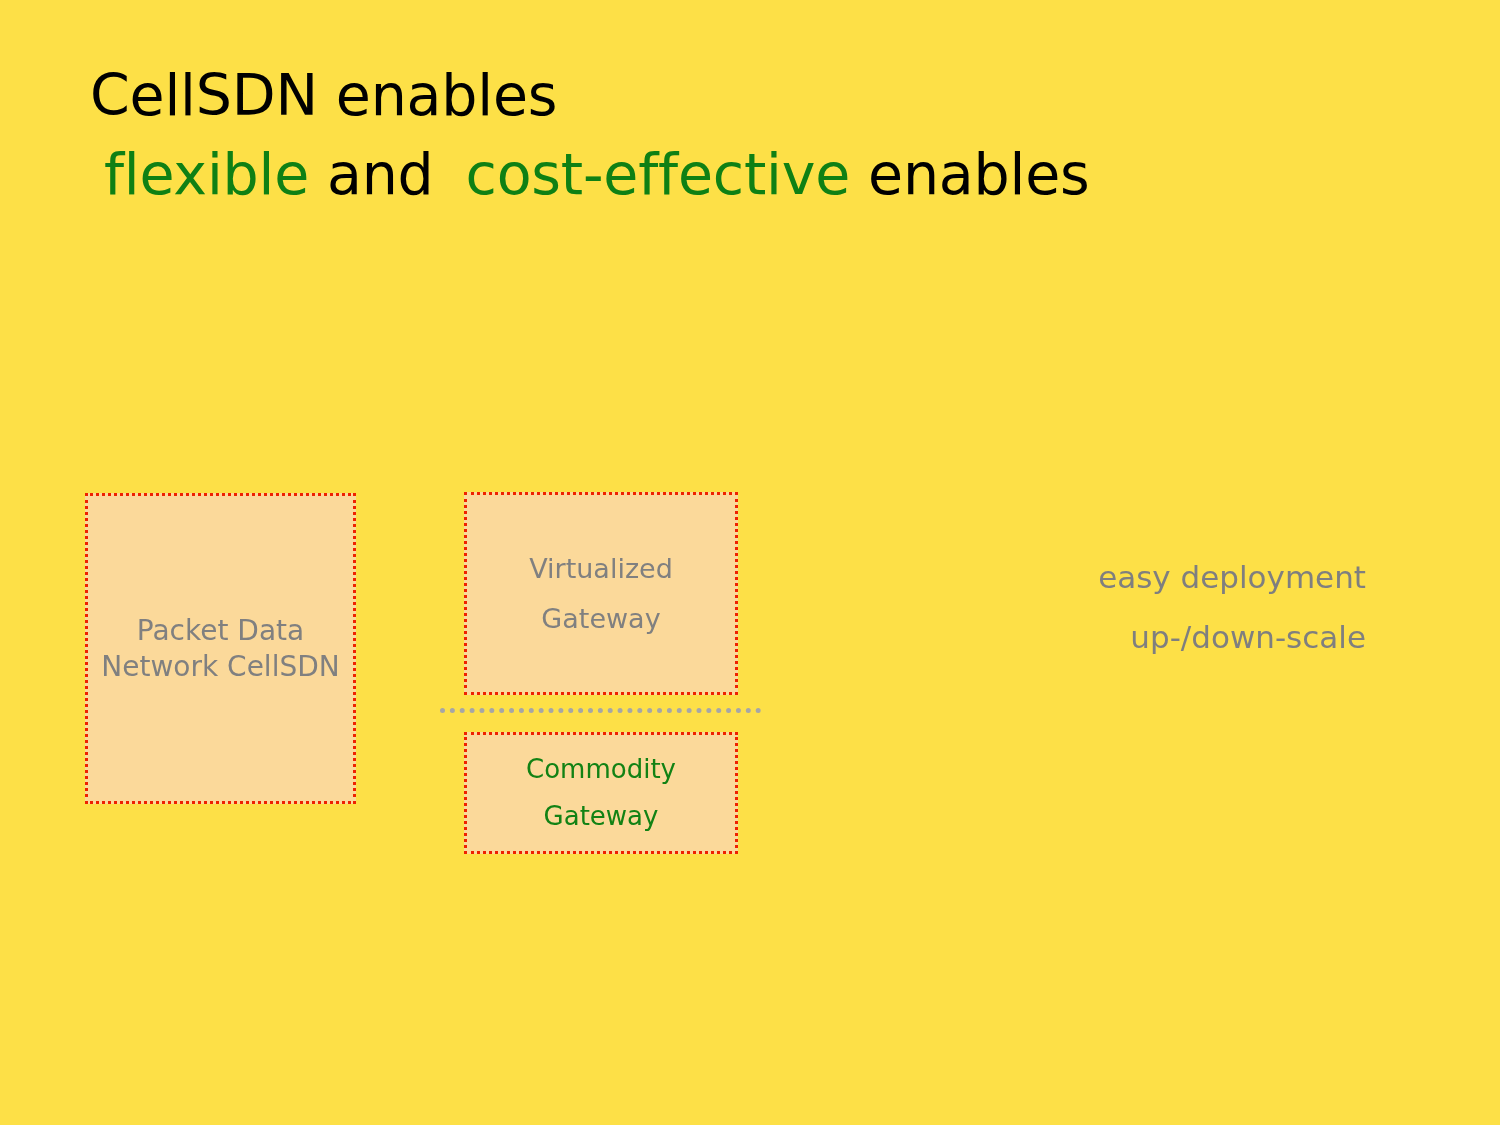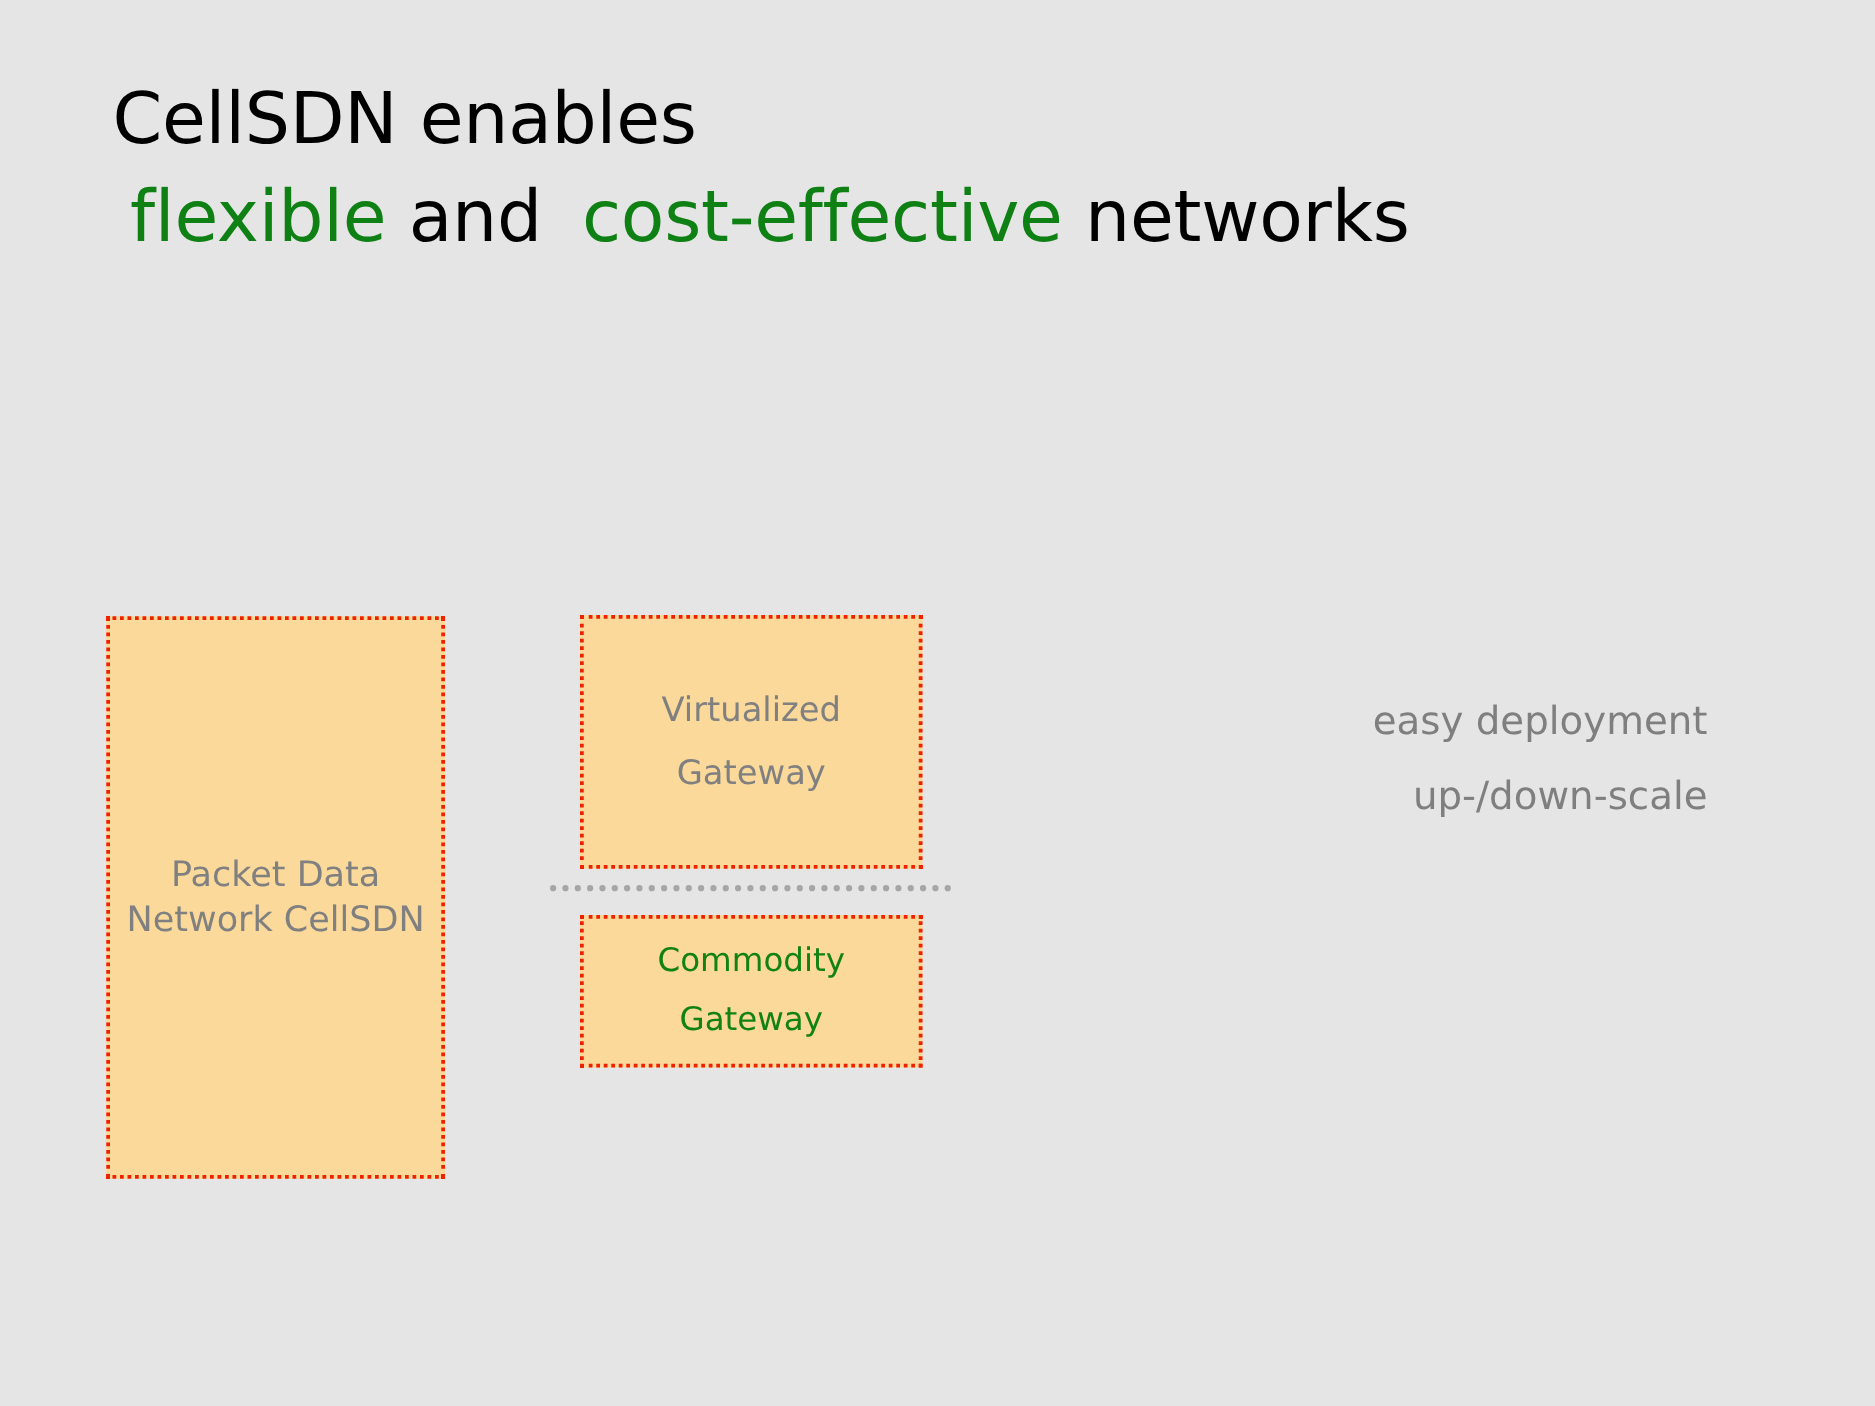--- a/index.html
+++ b/index.html
@@ -8,21 +8,21 @@
     padding: 0;
     background: #ffffff;
   }
   body {
     font-family: "DejaVu Sans", sans-serif;
   }
   #slide {
     position: relative;
     width: 1500px;
     height: 1125px;
-    background: #e5e5e5;
+    background: #fde047;
     overflow: hidden;
   }
 
   
   #title {
     position: absolute;
     left: 90px;
     top: 56px;
     width: 1320px;
     font-family: "DejaVu Sans", sans-serif;
@@ -44,21 +44,21 @@
     display: flex;
     flex-direction: column;
     align-items: center;
     justify-content: center;
   }
 
   #box-pdn {
     left: 85px;
     top: 493px;
     width: 271px;
-    height: 450px;
+    height: 311px;
   }
   #box-virtualized {
     left: 464px;
     top: 492px;
     width: 274px;
     height: 203px;
   }
   #box-commodity {
     left: 464px;
     top: 732px;
@@ -116,21 +116,21 @@
 </style>
 </head>
 <body>
 
 <div id="slide">
 
   <div id="title">
     <div>
       <span>CellSDN enables</span>
     </div>
-    <div><span class="accent">flexible</span><span> and </span><span class="accent">cost-effective</span><span> networks</span></div>
+    <div><span class="accent">flexible</span><span> and </span><span class="accent">cost-effective</span><span> enables</span></div>
   </div>
 
   <div class="box" id="box-pdn">
     <div class="box-label">Packet Data</div>
     <div class="box-label">Network CellSDN</div>
   </div>
 
   <div class="box" id="box-virtualized">
     <div class="box-label">Virtualized</div>
     <div class="box-label">Gateway</div>

